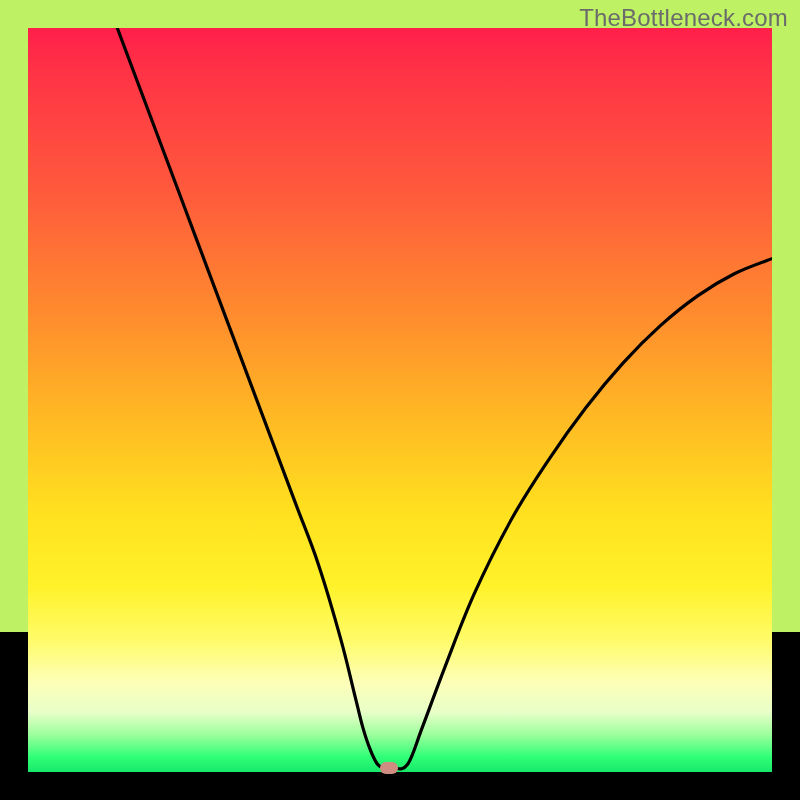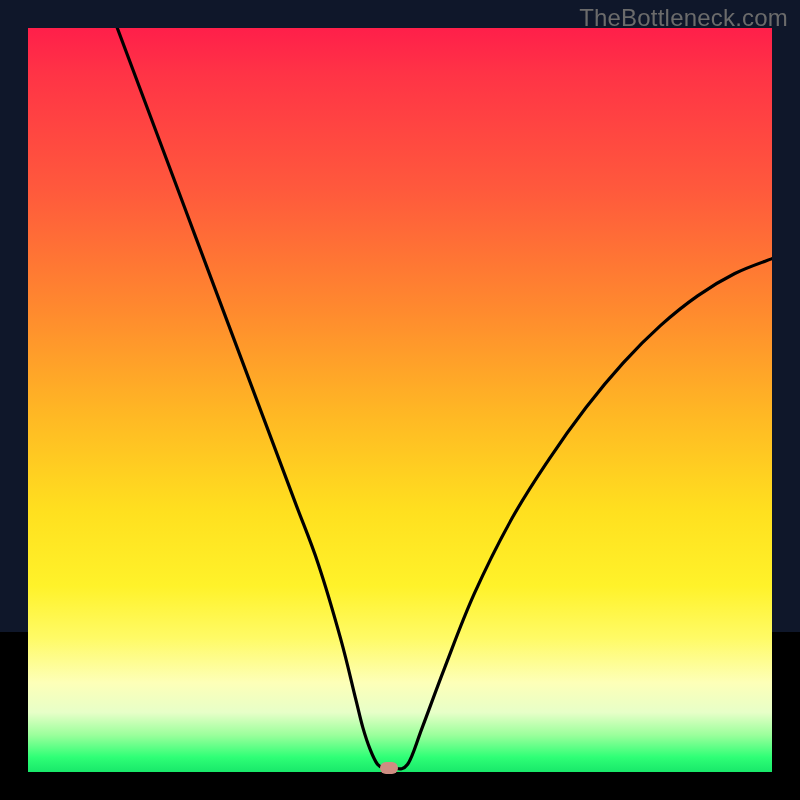--- a/index.html
+++ b/index.html
@@ -8,21 +8,21 @@
     width: 800px;
     height: 800px;
     background: #000;
     overflow: hidden;
     font-family: Arial, Helvetica, sans-serif;
   }
   .frame {
     position: relative;
     width: 800px;
     height: 632px;
-    background: #0f172a;
+    background: #bef264;
   }
   .plot-area {
     position: absolute;
     left: 28px;
     top: 28px;
     width: 744px;
     height: 744px;
     
     background: linear-gradient(to bottom,
       #ff1f4a 0%,

